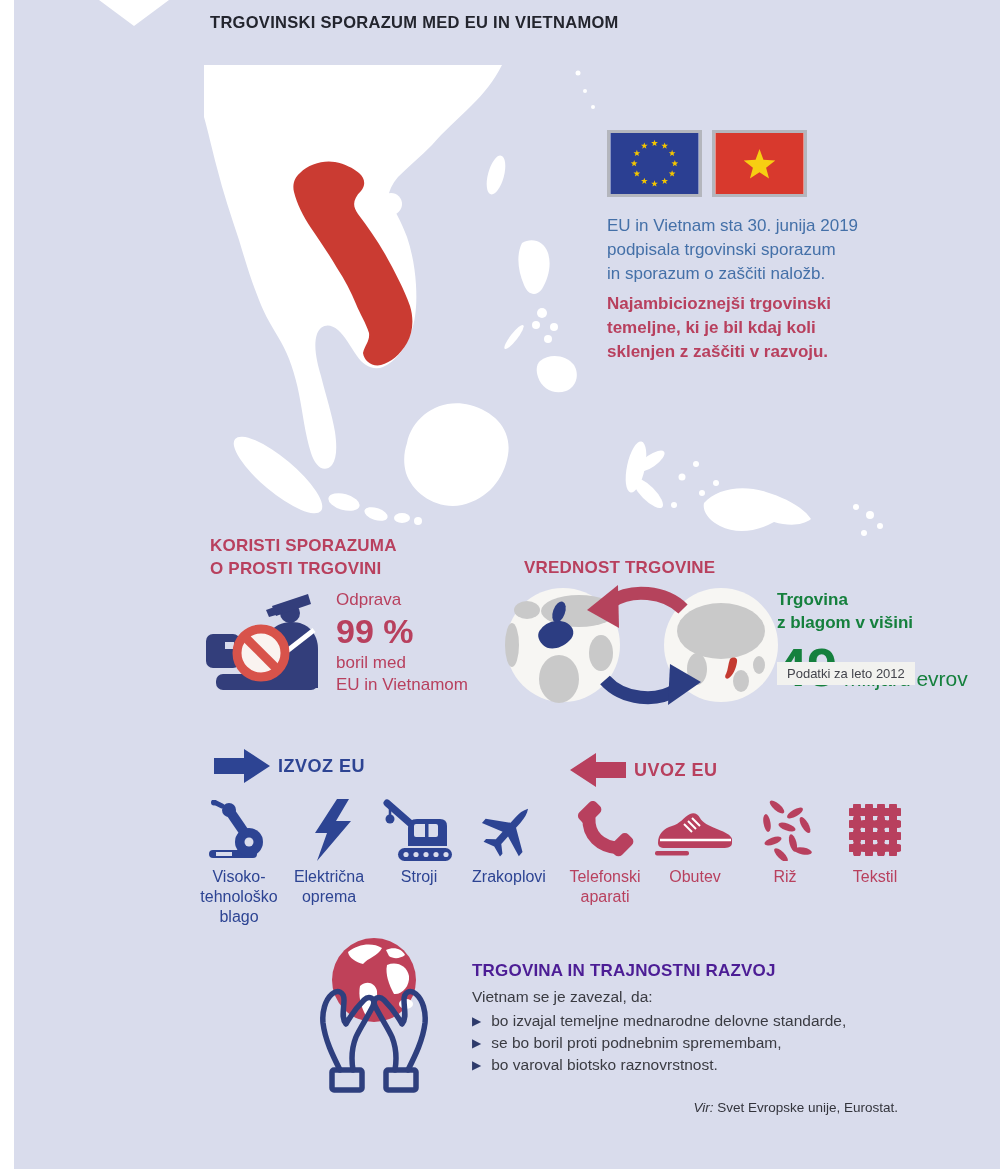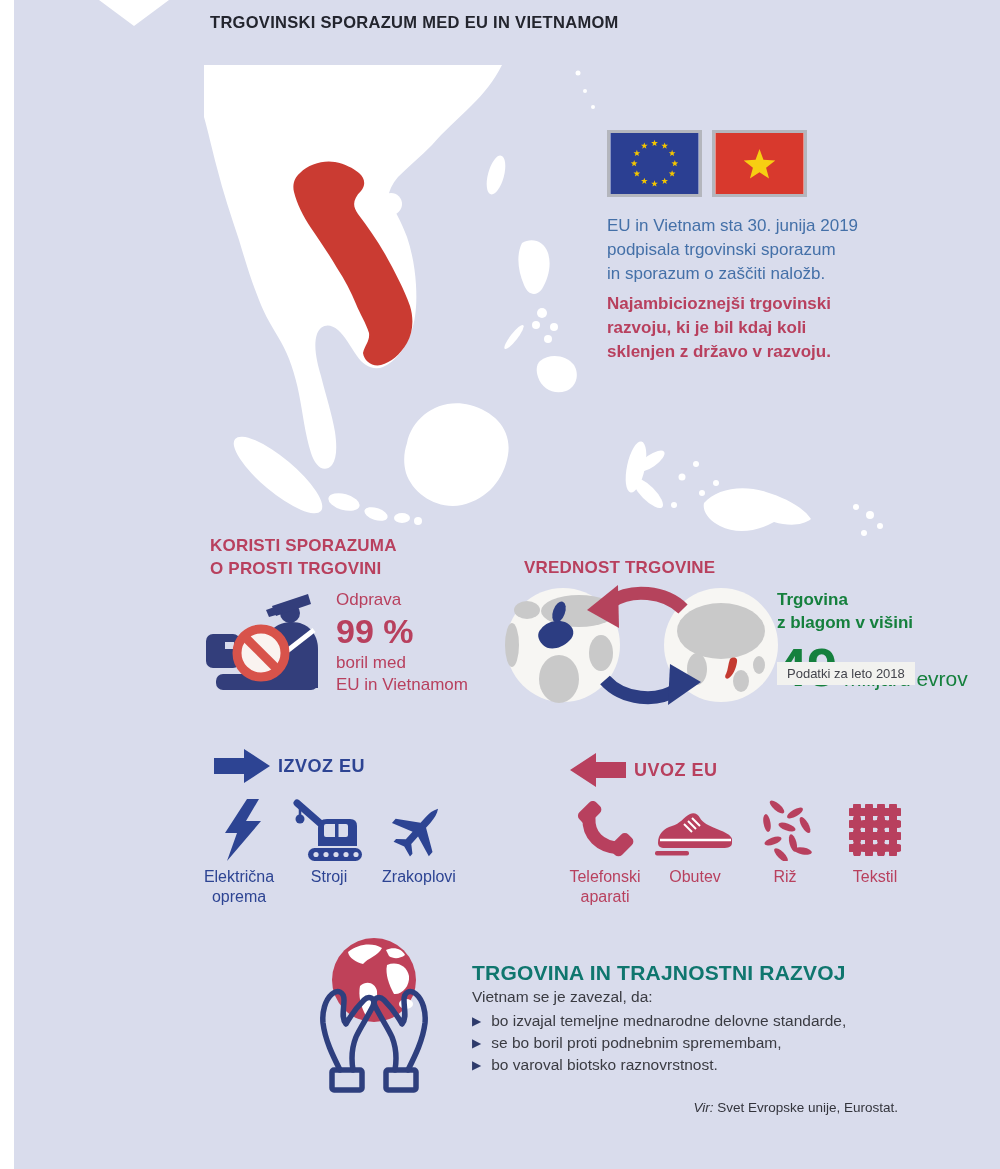--- a/index.html
+++ b/index.html
@@ -37,21 +37,21 @@
   .flow-label.navy{color:#2d4493;}
   .flow-label.crimson{color:#b8405e;}
 
   .goods-row{display:flex;top:797px;}
   .goods-cell{width:90px;display:flex;flex-direction:column;align-items:center;}
   .goods-cell .ic{height:66px;display:flex;align-items:center;justify-content:center;}
   .goods-label{margin-top:4px;font-size:16px;line-height:20px;text-align:center;}
   .goods-label.navy{color:#2d4493;}
   .goods-label.crimson{color:#b8405e;}
 
-  .sus-head{left:458px;top:961px;font-size:21px;font-weight:700;color:#0f766e;letter-spacing:.2px;}
+  .sus-head{left:458px;top:961px;font-size:17px;font-weight:700;color:#4c1d95;letter-spacing:.2px;}
   .sus-intro{left:458px;top:988px;font-size:15.5px;color:#3a3b42;}
   .sus-bullets{left:458px;top:1010px;width:430px;}
   .sus-bullets .row{display:flex;gap:10px;font-size:15.5px;color:#3a3b42;line-height:22px;}
   .sus-bullets .mk{color:#2d3a6b;font-size:12px;line-height:22px;}
 
   .source-line{right:116px;top:1100px;font-size:13.5px;color:#33343c;}
   .source-line .it{font-style:italic;}
 </style>
 </head>
 <body>
@@ -128,22 +128,22 @@
     </svg>
   </div>
 
   <div class="abs intro-par">
     <span>EU in Vietnam sta 30. junija 2019</span>
     <span>podpisala trgovinski sporazum</span>
     <span>in sporazum o zaščiti naložb.</span>
   </div>
   <div class="abs intro-high">
     <span>Najambicioznejši trgovinski</span>
-    <span>razvoju, ki je bil kdaj koli</span>
-    <span>sklenjen z državo v razvoju.</span>
+    <span>temeljne, ki je bil kdaj koli</span>
+    <span>sklenjen z zaščiti v razvoju.</span>
   </div>
 
   <div class="abs sec-head" style="left:196px;top:534px;">
     <span>KORISTI SPORAZUMA</span>
     <span>O PROSTI TRGOVINI</span>
   </div>
 
   <svg class="abs" style="left:192px;top:586px;" width="120" height="112" viewBox="0 0 120 112">
     <g fill="#333e7b">
       <rect x="0" y="48" width="34" height="34" rx="7"></rect>
@@ -207,33 +207,50 @@
   </svg>
 
   <div class="abs trade-text">
     <div class="l">Trgovina</div>
     <div class="l">z blagom v višini</div>
     <div class="valrow">
       <span class="val">49</span>
       <span class="unit">milijard evrov</span>
     </div>
   </div>
-  <div class="abs note-box">Podatki za leto 2018</div>
+  <div class="abs note-box">Podatki za leto 2012</div>
 
   <svg class="abs" style="left:200px;top:749px;" width="56" height="34" viewBox="0 0 56 34">
     <polygon points="0,9 30,9 30,0 56,17 30,34 30,25 0,25" fill="#2d4493"></polygon>
   </svg>
   <div class="abs flow-label navy" style="left:264px;top:756px;">IZVOZ EU</div>
 
   <svg class="abs" style="left:556px;top:753px;" width="56" height="34" viewBox="0 0 56 34">
     <polygon points="56,9 26,9 26,0 0,17 26,34 26,25 56,25" fill="#b8405e"></polygon>
   </svg>
   <div class="abs flow-label crimson" style="left:620px;top:760px;">UVOZ EU</div>
 
   <div class="abs goods-row" style="left:180px;">
+    <div class="goods-cell">
+      <div class="ic">
+          <svg width="60" height="60" viewBox="0 0 60 60">
+        <g fill="#2d4493" stroke="#2d4493">
+          <rect x="0" y="50" width="48" height="8" rx="4" stroke="none"></rect>
+          <circle cx="40" cy="42" r="14" stroke="none"></circle>
+          <line x1="35" y1="32" x2="22" y2="13" stroke-width="10" stroke-linecap="round"></line>
+          <circle cx="20" cy="10" r="7" stroke="none"></circle>
+          <line x1="13" y1="6" x2="7" y2="3" stroke-width="5" stroke-linecap="round"></line>
+          <circle cx="5" cy="2.5" r="3" stroke="none"></circle>
+        </g>
+        <rect x="7" y="52" width="16" height="4" fill="#d9dcec"></rect>
+        <circle cx="40" cy="42" r="4.5" fill="#d9dcec"></circle>
+      </svg>
+        </div>
+      <div class="goods-label navy">Visoko-tehnološko blago</div>
+    </div>
     <div class="goods-cell">
       <div class="ic">
           <svg width="52" height="62" viewBox="0 0 52 62">
         <path d="M34,0 L12,34 L24,34 L14,62 L48,22 L33,22 L46,0 Z" fill="#2d4493"></path>
       </svg>
         </div>
       <div class="goods-label navy">Električna oprema</div>
     </div>
     <div class="goods-cell">
       <div class="ic">

